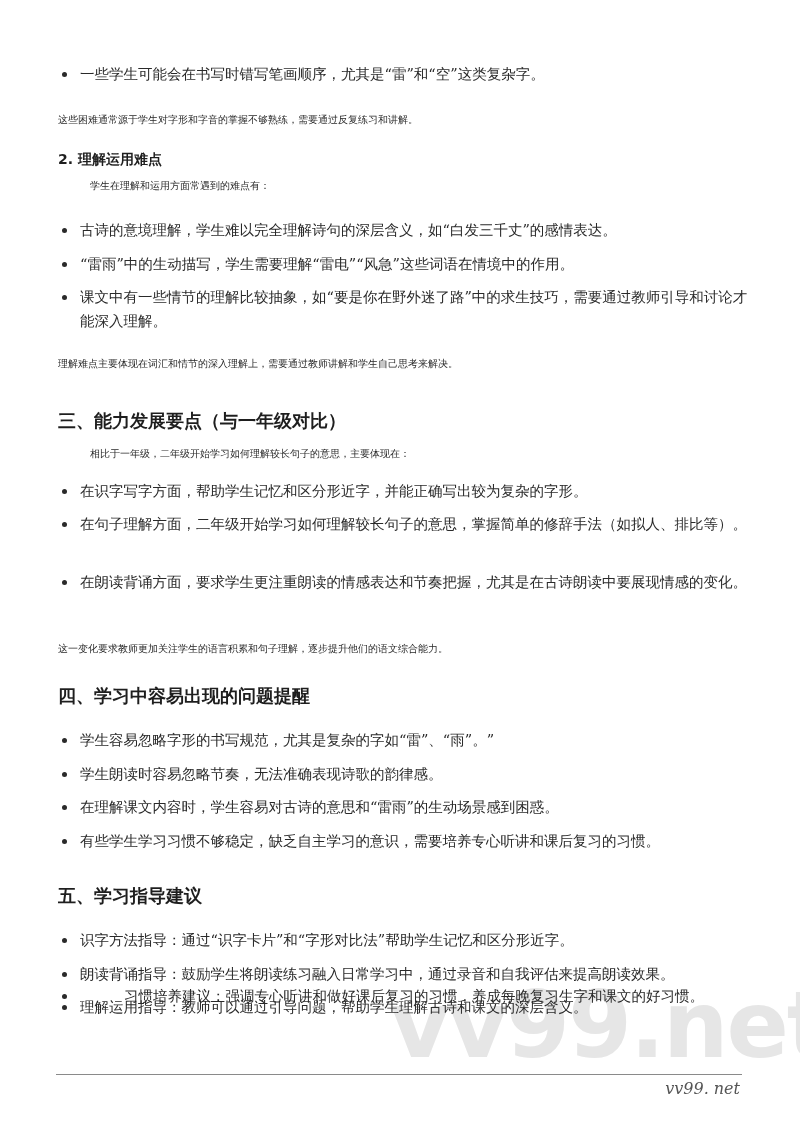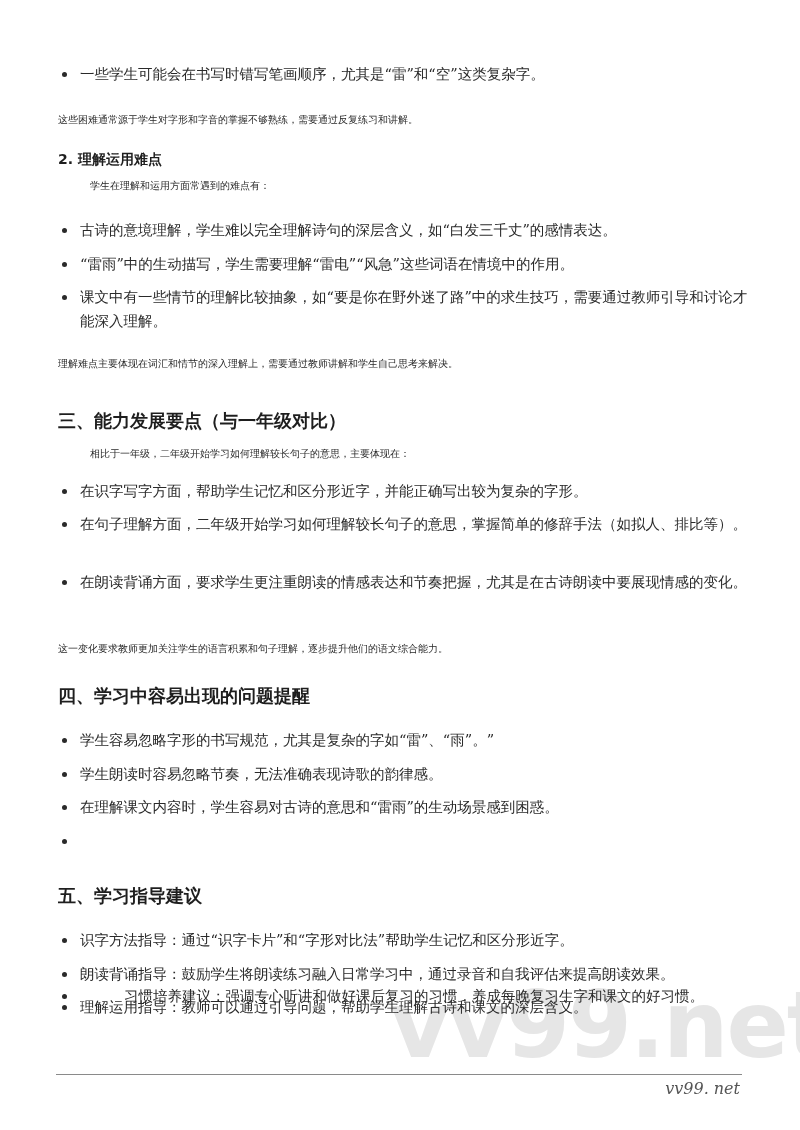--- a/index.html
+++ b/index.html
@@ -160,20 +160,21 @@
     <div class="bullet" style="top:762px;">
       <span class="dot"></span>
       <span>学生朗读时容易忽略节奏，无法准确表现诗歌的韵律感。</span>
     </div>
     <div class="bullet" style="top:795px;">
       <span class="dot"></span>
       <span>在理解课文内容时，学生容易对古诗的意思和“雷雨”的生动场景感到困惑。</span>
     </div>
     <div class="bullet" style="top:829px;">
       <span class="dot"></span>
+      <span>有些学生学习习惯不够稳定，缺乏自主学习的意识，需要培养专心听讲和课后复习的习惯。</span>
     </div>
 
     <div class="h2" style="top:883px;">五、学习指导建议</div>
 
     <div class="bullet" style="top:928px;">
       <span class="dot"></span>
       <span>识字方法指导：通过“识字卡片”和“字形对比法”帮助学生记忆和区分形近字。</span>
     </div>
     <div class="bullet" style="top:962px;">
       <span class="dot"></span>

